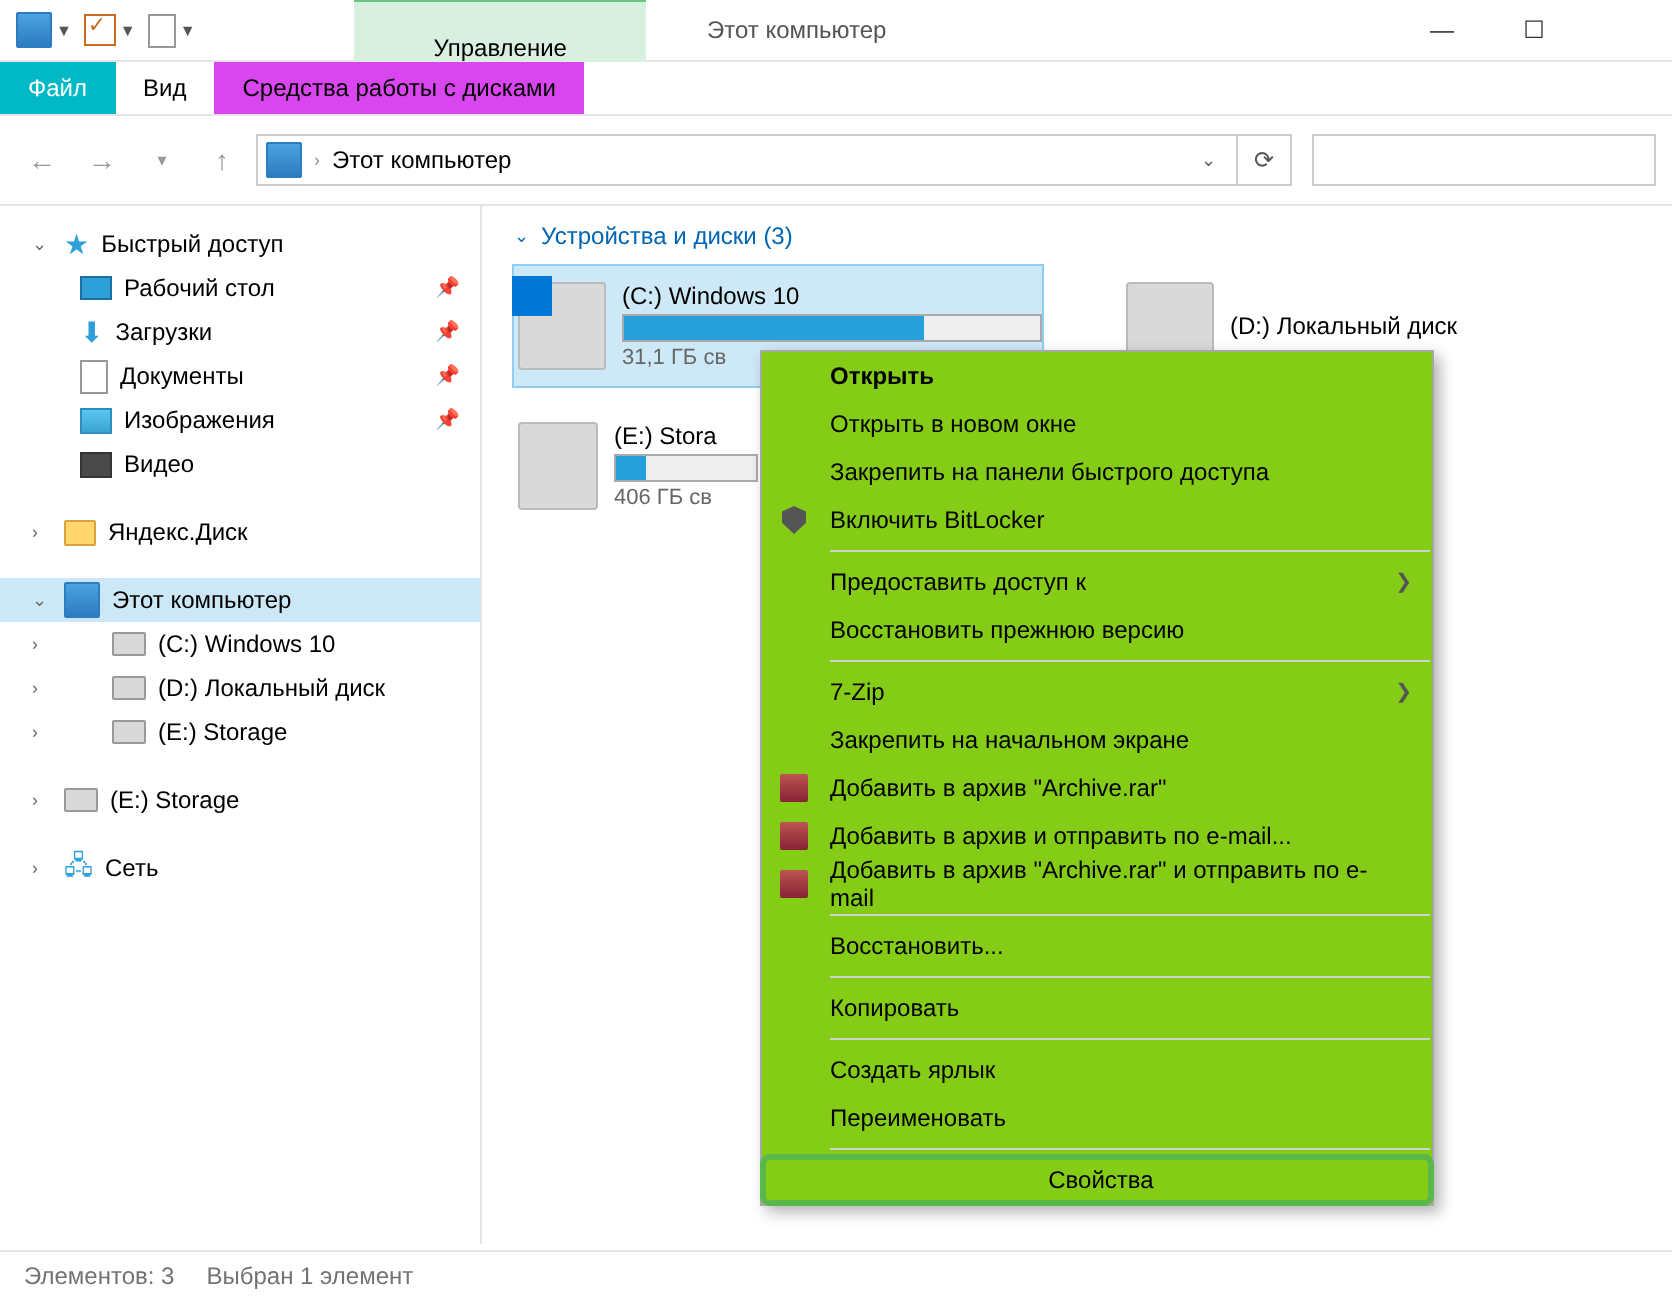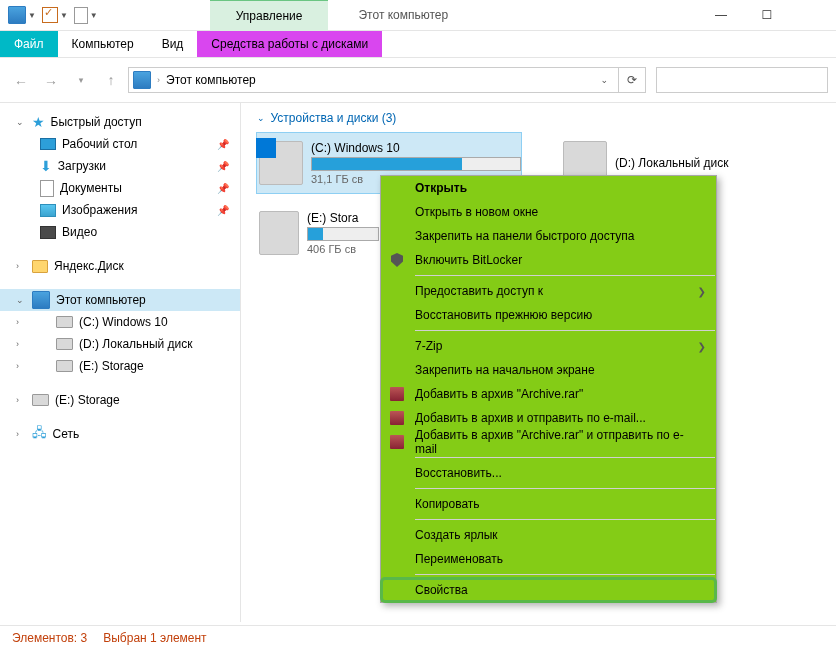--- a/index.html
+++ b/index.html
@@ -1,21 +1,21 @@
 <!DOCTYPE html>
 <html><head>
 <meta charset="utf-8">
 <style>
   html,body { margin:0; padding:0; font-family:"Segoe UI",Arial,sans-serif; font-size:12px; color:#000; background:#fff; }
   .window { width:836px; height:650px; position:relative; background:#fff; overflow:hidden; }
   .titlebar { height:30px; display:flex; align-items:center; background:#fff; border-bottom:1px solid #e5e5e5; }
   .qat { display:flex; align-items:center; gap:6px; padding:0 8px; }
   .qat .with-arrow { display:flex; align-items:center; gap:2px; }
   .qat .arrow-down { font-size:8px; color:#555; }
-  .ribbon-ctx-tab { margin-left:104px; background:#d9f0e0; height:30px; display:flex; align-items:center; padding:0 26px; border-top:2px solid #6ac582; }
+  .ribbon-ctx-tab { margin-left:71px; background:#d9f0e0; height:30px; display:flex; align-items:flex-end; padding:0 40px; border-top:2px solid #6ac582; }
   .title-text { margin-left:30px; color:#555; }
   .win-controls { margin-left:auto; display:flex; }
   .win-controls div { width:46px; height:30px; display:flex; align-items:center; justify-content:center; color:#333; font-family:Arial; }
   .ribbon-tabs { height:26px; display:flex; align-items:stretch; border-bottom:1px solid #e5e5e5; }
   .ribbon-tabs .tab { padding:0 14px; display:flex; align-items:center;text-align:center; }
   .ribbon-tabs .file { background:#00b9c6; color:#fff; }
   .ribbon-tabs .ctx { background:#d946ef; }
   .addr-row { height:36px; display:flex; align-items:center; gap:4px; padding:4px 8px; border-bottom:1px solid #e5e5e5; }
   .nav-btn { width:26px; height:26px; display:flex; align-items:center; justify-content:center; color:#999; font-size:14px; }
   .addr-bar { flex:1; height:24px; border:1px solid #ccc; display:flex; align-items:center; padding:0 4px; gap:6px; position:relative; }
@@ -40,25 +40,25 @@
   .drive-icon { width:42px; height:42px; background:#d9d9d9; border:1px solid #bbb; border-radius:2px; position:relative; display:flex; align-items:center; justify-content:center; }
   .drive-icon.win:before { content:""; position:absolute; left:-4px; top:-4px; width:20px; height:20px; background:#0078d7; }
   .drive-info { flex:1; }
   .drive-name { font-size:12px; }
   .drive-bar { width:100%; height:12px; border:1px solid #aaa; margin:2px 0; background:#eee; position:relative; }
   .drive-bar-fill { position:absolute; left:0; top:0; bottom:0; background:#26a0da; }
   .drive-free { font-size:11px; color:#666; }
   .context-menu { position:absolute; left:380px; top:175px; width:335px; background:#84cc16; border:1px solid #a7a7a7; box-shadow:3px 3px 7px rgba(0,0,0,.3); font-size:12px; z-index:10; }
   .cm-item { height:24px; display:flex; align-items:center; padding:0 30px 0 34px; position:relative; }
   .cm-item.bold { font-weight:bold; }
-  .cm-item.highlight { outline:3px solid #59b84a; outline-offset:-2px; border-radius:4px; }
+  .cm-item.highlight { outline:3px solid #59b84a; outline-offset:-2px; border-radius:4px;justify-content:center; }
   .cm-item .arrow-r { position:absolute; right:10px; font-size:10px; color:#555; }
   .cm-item .cm-icon { position:absolute; left:8px; width:16px; height:16px; display:flex; align-items:center; justify-content:center; }
   .cm-sep { height:1px; background:#d0d0d0; margin:3px 1px 3px 34px; }
-  .statusbar { position:absolute; left:0; right:0; bottom:0; height:24px; border-top:1px solid #e5e5e5; display:flex; align-items:center; padding:0 12px; gap:16px; color:#c2410c; font-size:12px; }
+  .statusbar { position:absolute; left:0; right:0; bottom:0; height:24px; border-top:1px solid #e5e5e5; display:flex; align-items:center; padding:0 12px; gap:16px; color:#737373; font-size:12px; }
   
   .ic { width:16px; height:16px; display:inline-block; }
   .ic-monitor { background:linear-gradient(#4aa3df,#2d7cc1); border:1px solid #2d7cc1; border-radius:1px; }
   .ic-check { width:14px; height:14px; border:1px solid #c76b1d; position:relative; }
   .ic-check:after { content:"✓"; position:absolute; left:1px; top:-2px; color:#c76b1d; font-size:11px; }
   .ic-doc { width:12px; height:15px; background:#fff; border:1px solid #999; }
   .ic-star { color:#2d9fd9; font-size:14px; }
   .ic-desktop { width:14px; height:10px; background:#2d9fd9; border:1px solid #1a6fa3; }
   .ic-download { color:#2d9fd9; font-size:14px; }
   .ic-folder { width:14px; height:11px; background:#ffd66e; border:1px solid #d9a23d; border-radius:1px; }
@@ -97,23 +97,20 @@
       <div>☐</div>
       <div></div>
     </div>
   </div>
 
   <div class="ribbon-tabs">
     <div class="tab file">
         <span>Файл</span>
       </div>
     <div class="tab">
-        <span>Компьютер</span>
-      </div>
-    <div class="tab">
         <span>Вид</span>
       </div>
     <div class="tab ctx">
         <span>Средства работы с дисками</span>
       </div>
   </div>
 
   <div class="addr-row">
     <div class="nav-btn">←</div>
     <div class="nav-btn">→</div>

